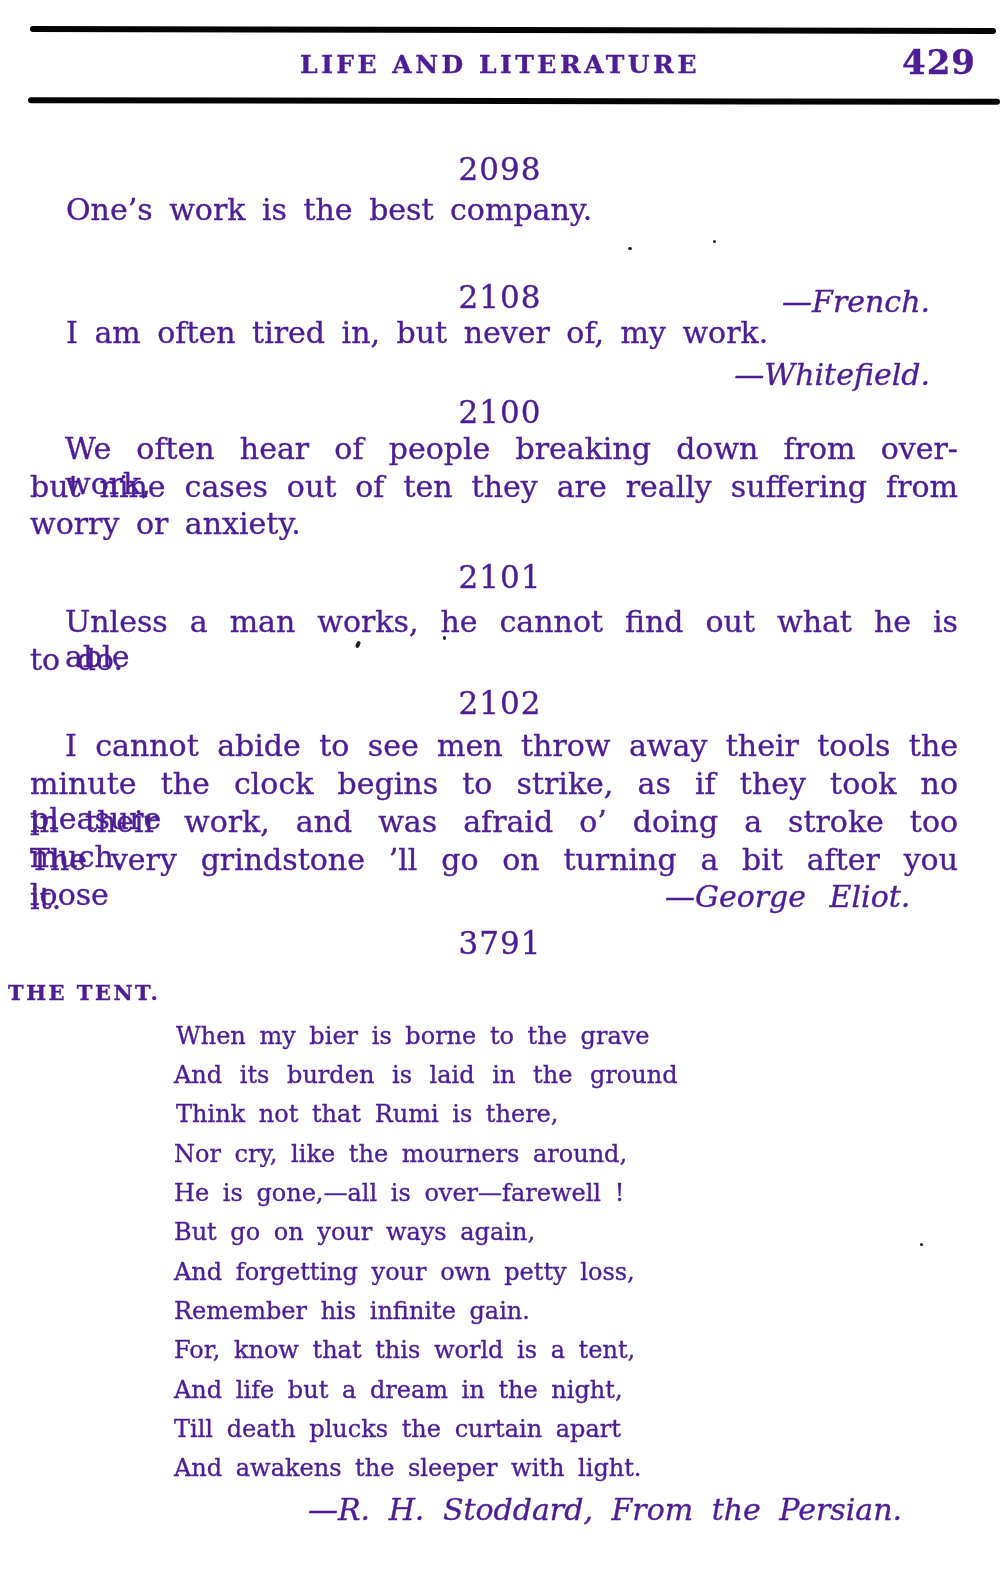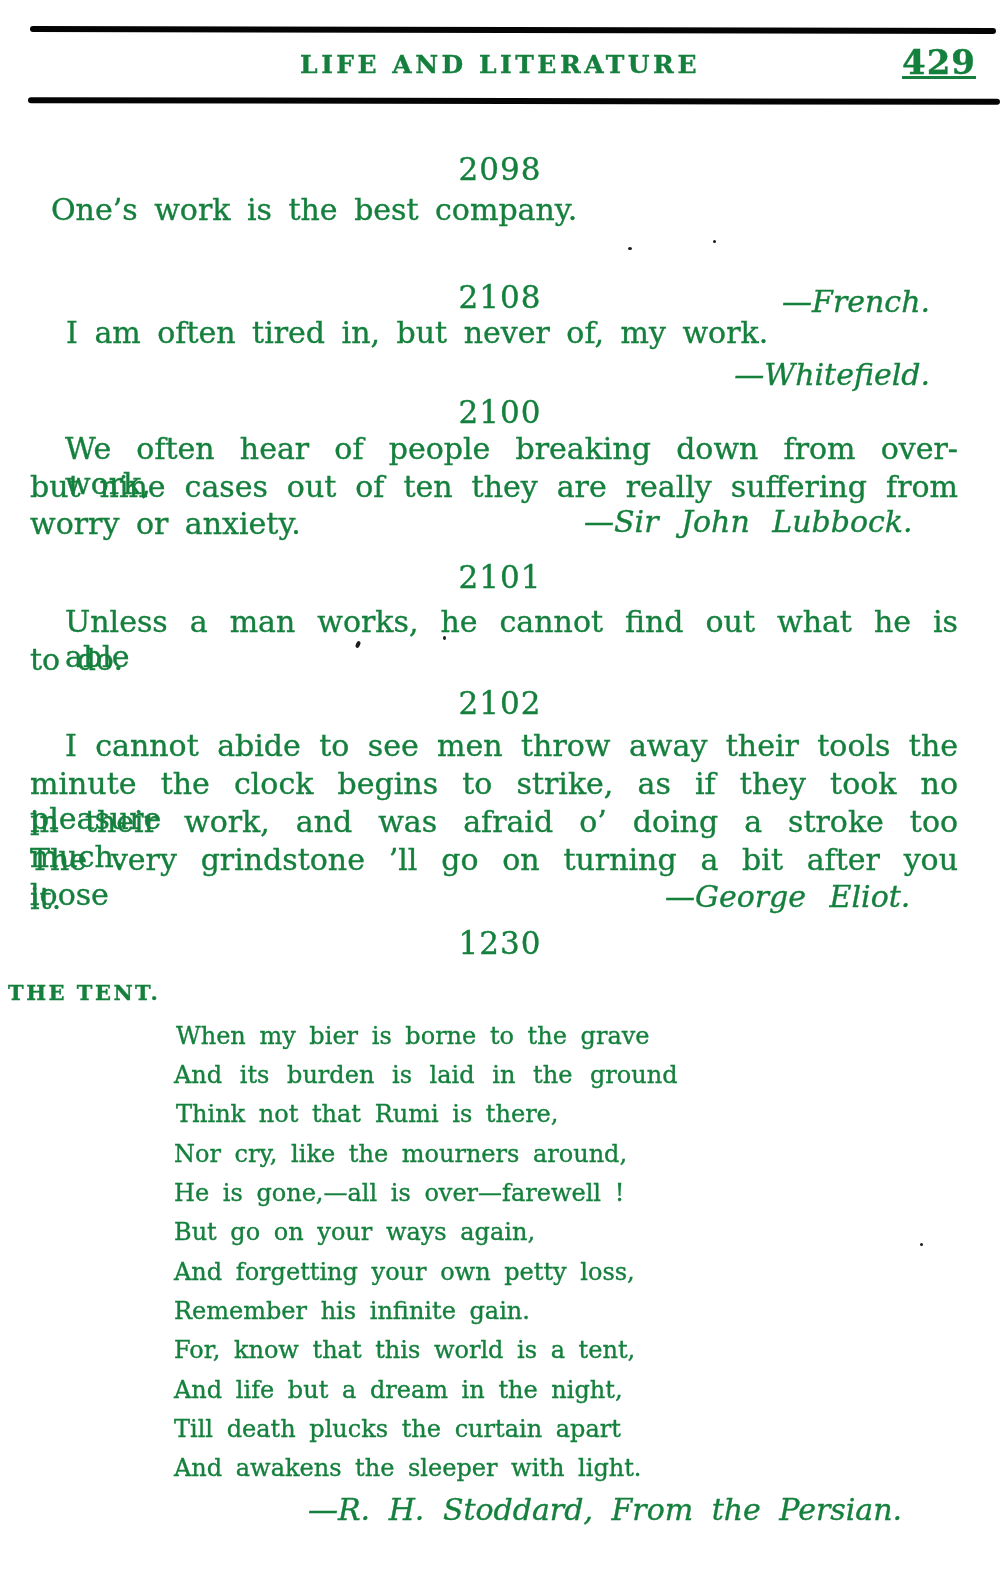--- a/index.html
+++ b/index.html
@@ -3,21 +3,21 @@
 <meta charset="utf-8">
 <style>
   html,body{margin:0;padding:0;background:#e8e8e8;}
   .page{
     position:relative;
     width:1000px;height:1570px;
     margin:0 auto;
     background:#ffffff;
     overflow:hidden;
     font-family:"DejaVu Serif", serif;
-    color:#15803d;
+    color:#4c1d95;
     -webkit-text-stroke:0.35px currentColor;
   }
   .abs{position:absolute;white-space:nowrap;}
   .rule{position:absolute;background:#040404;border-radius:3px;}
   .header-title{
     position:absolute;left:0;width:100%;text-align:center;
     font-size:25px;font-weight:700;letter-spacing:3.5px;
   }
   .page-number{position:absolute;font-size:34px;font-weight:700;letter-spacing:1px;}
   .entry-number{
@@ -42,49 +42,48 @@
 </style>
 </head>
 <body>
 
 <div class="page">
 
   <div class="rule" style="left:30px;width:966px;height:6px;top:27px;transform:rotate(0.12deg);"></div>
   <div class="rule" style="left:28px;width:972px;height:6px;top:98px;transform:rotate(0.1deg);"></div>
 
   <div class="header-title" style="top:50px;">LIFE AND LITERATURE</div>
-  <div class="page-number" style="top:42px;left:902px;text-decoration:underline;">429</div>
+  <div class="page-number" style="top:42px;left:902px;">429</div>
 
   <div class="entry-number" style="top:151px;">2098</div>
-  <div class="abs body-line" style="top:192px;left:51px;">One’s work is the best company.</div>
+  <div class="abs body-line" style="top:192px;left:66px;">One’s work is the best company.</div>
   <div class="abs attr" style="top:236px;right:70px;margin-top:48px;">—French.</div>
 
   <div class="entry-number" style="top:279px;">2108</div>
   <div class="abs body-line" style="top:315px;left:66px;">I am often tired in, but never of, my work.</div>
   <div class="abs attr" style="top:357px;right:70px;">—Whitefield.</div>
 
   <div class="entry-number" style="top:394px;">2100</div>
   <div class="just indent" style="top:431px;">We often hear of people breaking down from over-work,</div>
   <div class="just" style="top:469px;">but nine cases out of ten they are really suffering from</div>
   <div class="abs body-line" style="top:506px;left:30px;">worry or anxiety.</div>
-  <div class="abs attr" style="top:504px;left:584px;word-spacing:13px;">—Sir John Lubbock.</div>
 
   <div class="entry-number" style="top:559px;">2101</div>
   <div class="just indent" style="top:604px;">Unless a man works, he cannot find out what he is able</div>
   <div class="abs body-line" style="top:642px;left:30px;">to do.</div>
 
   <div class="entry-number" style="top:685px;">2102</div>
   <div class="just indent" style="top:728px;">I cannot abide to see men throw away their tools the</div>
   <div class="just" style="top:766px;">minute the clock begins to strike, as if they took no pleasure</div>
   <div class="just" style="top:804px;">in their work, and was afraid o’ doing a stroke too much.</div>
   <div class="just" style="top:842px;">The very grindstone ’ll go on turning a bit after you loose</div>
   <div class="abs body-line" style="top:881px;left:30px;">it.</div>
   <div class="abs attr" style="top:879px;left:665px;word-spacing:14px;">—George Eliot.</div>
 
-  <div class="entry-number" style="top:925px;">1230</div>
+  <div class="entry-number" style="top:925px;">3791</div>
   <div class="poem-title" style="top:980px;">THE TENT.</div>
 
   <div class="abs poem-line" style="top:1022px;left:160px;">When my bier is borne to the grave</div>
   <div class="abs poem-line" style="top:1061px;left:158px;word-spacing:10px;">And its burden is laid in the ground</div>
   <div class="abs poem-line" style="top:1100px;left:160px;">Think not that Rumi is there,</div>
   <div class="abs poem-line" style="top:1140px;left:158px;">Nor cry, like the mourners around,</div>
   <div class="abs poem-line" style="top:1218px;left:158px;">But go on your ways again,</div>
   <div class="abs poem-line" style="top:1179px;left:158px;">He is gone,—all is over—farewell !</div>
   <div class="abs poem-line" style="top:1258px;left:158px;">And forgetting your own petty loss,</div>
   <div class="abs poem-line" style="top:1297px;left:158px;">Remember his infinite gain.</div>

